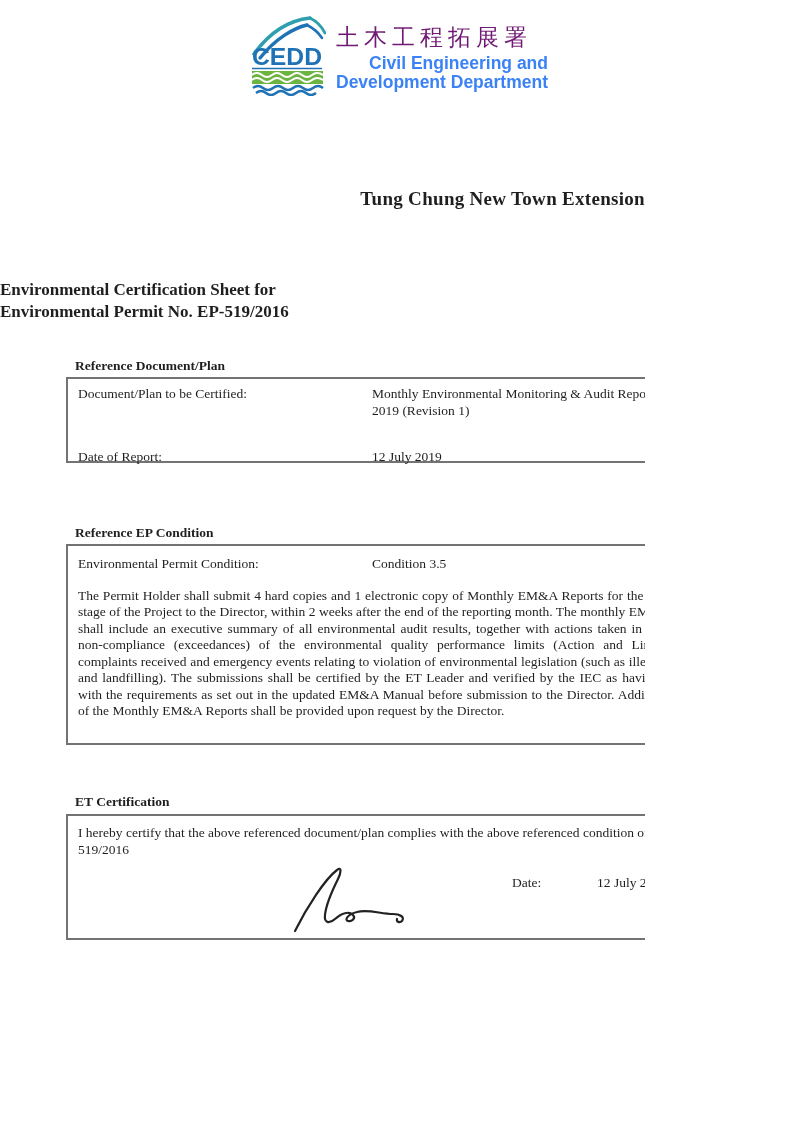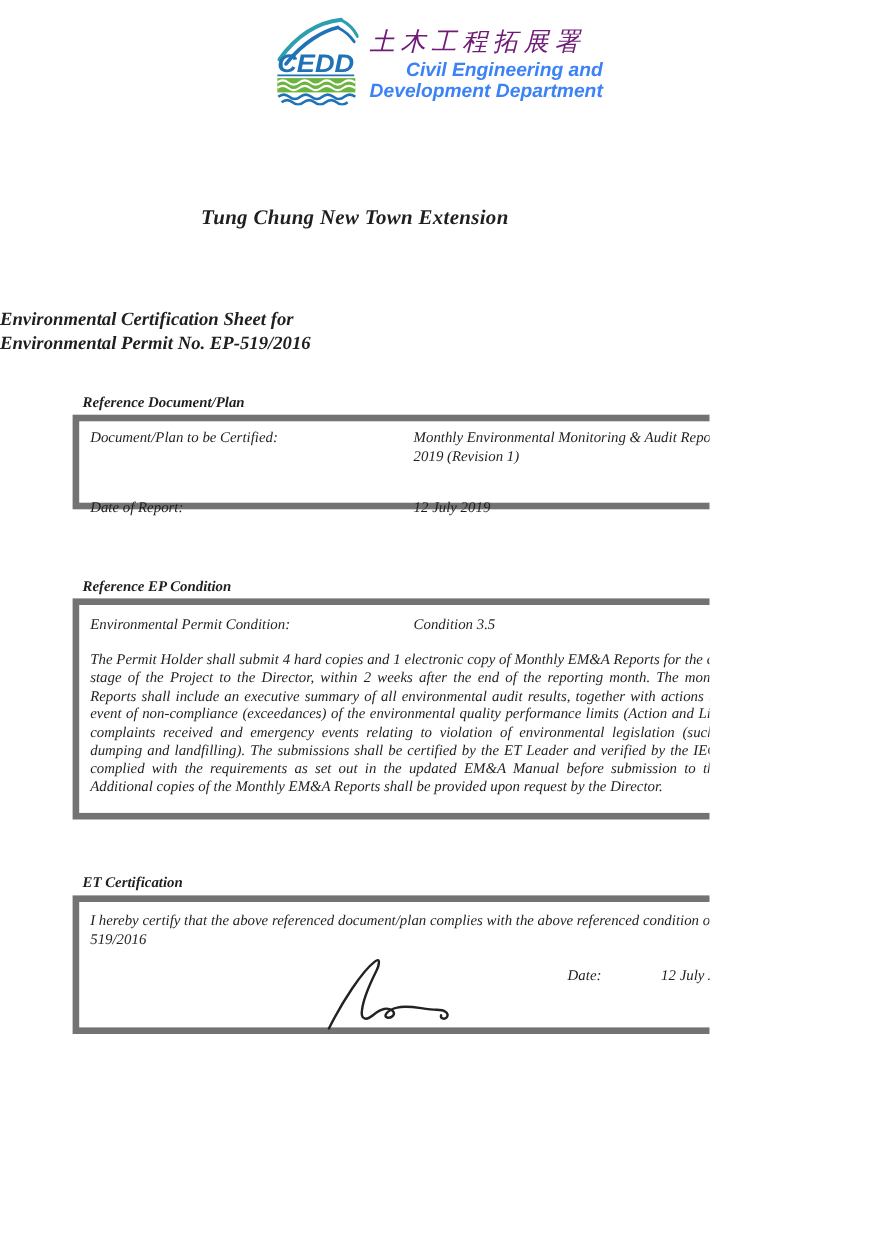--- a/index.html
+++ b/index.html
@@ -3,21 +3,20 @@
 <meta charset="utf-8">
 <style>
   html,body{margin:0;padding:0;background:#ffffff;}
   .page{
     position:relative;
     width:645px;height:1125px;
     background:#ffffff;
     font-family:"Liberation Serif", serif;
     color:#1f1f1f;
     overflow:hidden;
-    font-style:italic;
   }
   
   .logo{
     position:absolute;left:252px;top:12px;
     display:flex;align-items:flex-start;
   }
   .logo-graphic{width:74px;height:84px;flex:0 0 auto;}
   .logo-text{margin-left:10px;padding-top:12px;}
   .logo-zh{
     font-size:23px;letter-spacing:5px;color:#701a75;
@@ -25,35 +24,35 @@
     line-height:26px;white-space:nowrap;
   }
   .logo-en{
     font-family:"Liberation Sans", sans-serif;
     font-weight:bold;font-size:17.5px;line-height:19px;
     color:#3b82f6;margin-top:4px;white-space:nowrap;text-align:right;
   }
   
   .doc-title{
     position:absolute;left:0;top:188px;width:100%;
-    text-align:center;font-weight:bold;font-size:19px;
+    text-align:right;font-weight:bold;font-size:19px;
     letter-spacing:0.3px;
   }
   .doc-subtitle{
     position:absolute;left:0;top:279px;width:100%;
     text-align:left;font-weight:bold;font-size:17px;line-height:22px;
   }
   
   .sec-heading{
     position:absolute;left:75px;
     font-weight:bold;font-size:13.5px;
   }
   .box{
     position:absolute;left:66px;width:660px;
-    border:6px solid #737373;
+    border:2px solid #737373;
     box-sizing:border-box;
     font-size:13.5px;line-height:16.5px;
   }
   .row{
     display:grid;grid-template-columns:294px 1fr;
     padding:0 10px;
   }
   .row .val{padding-right:4px;}
   .para{
     padding:0 10px;margin:15px 0 0 0;

